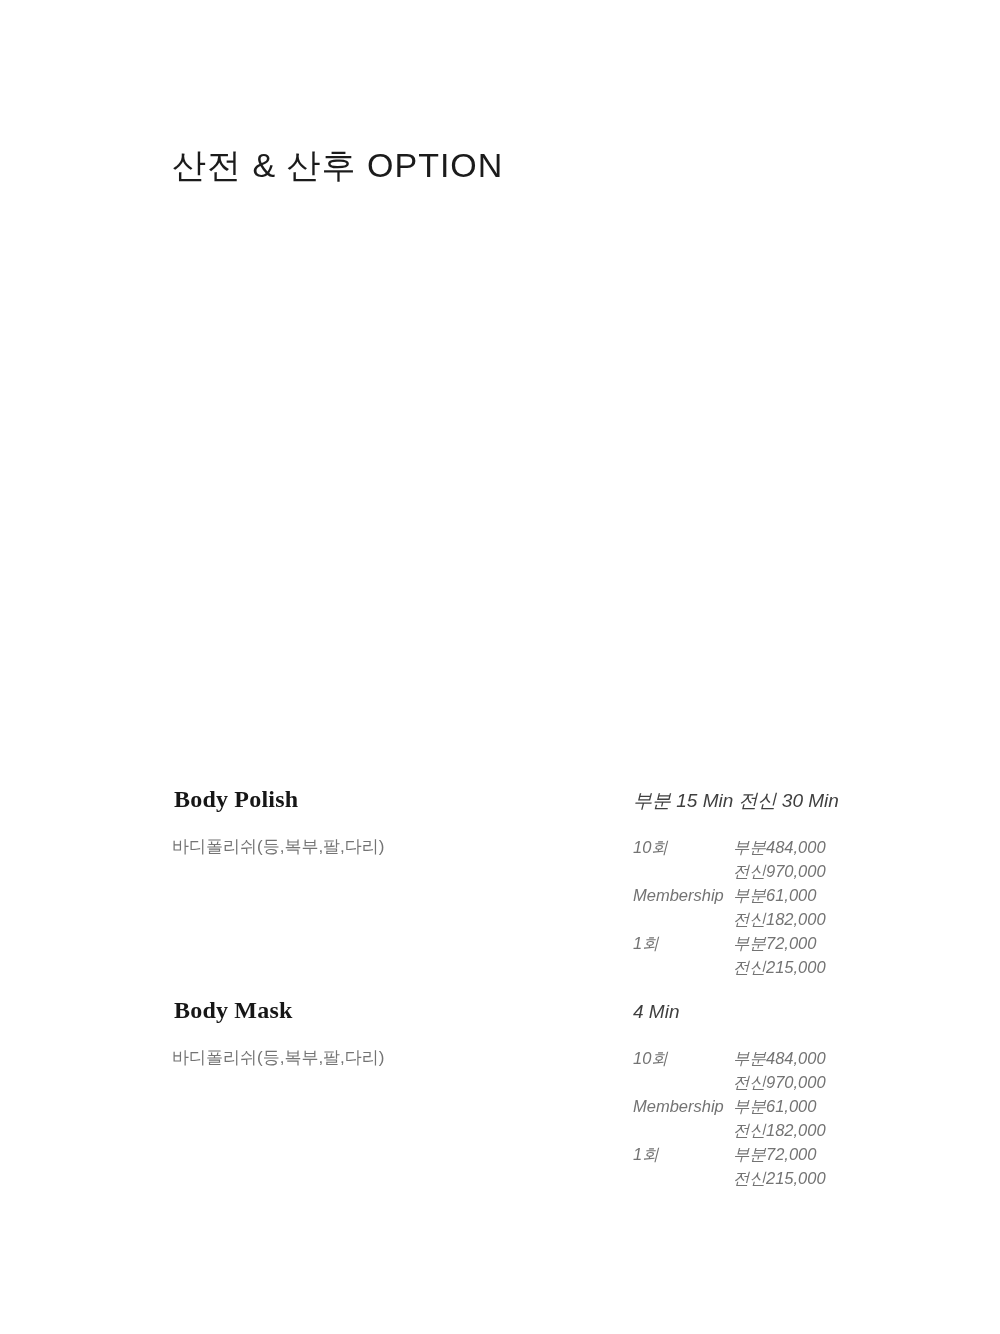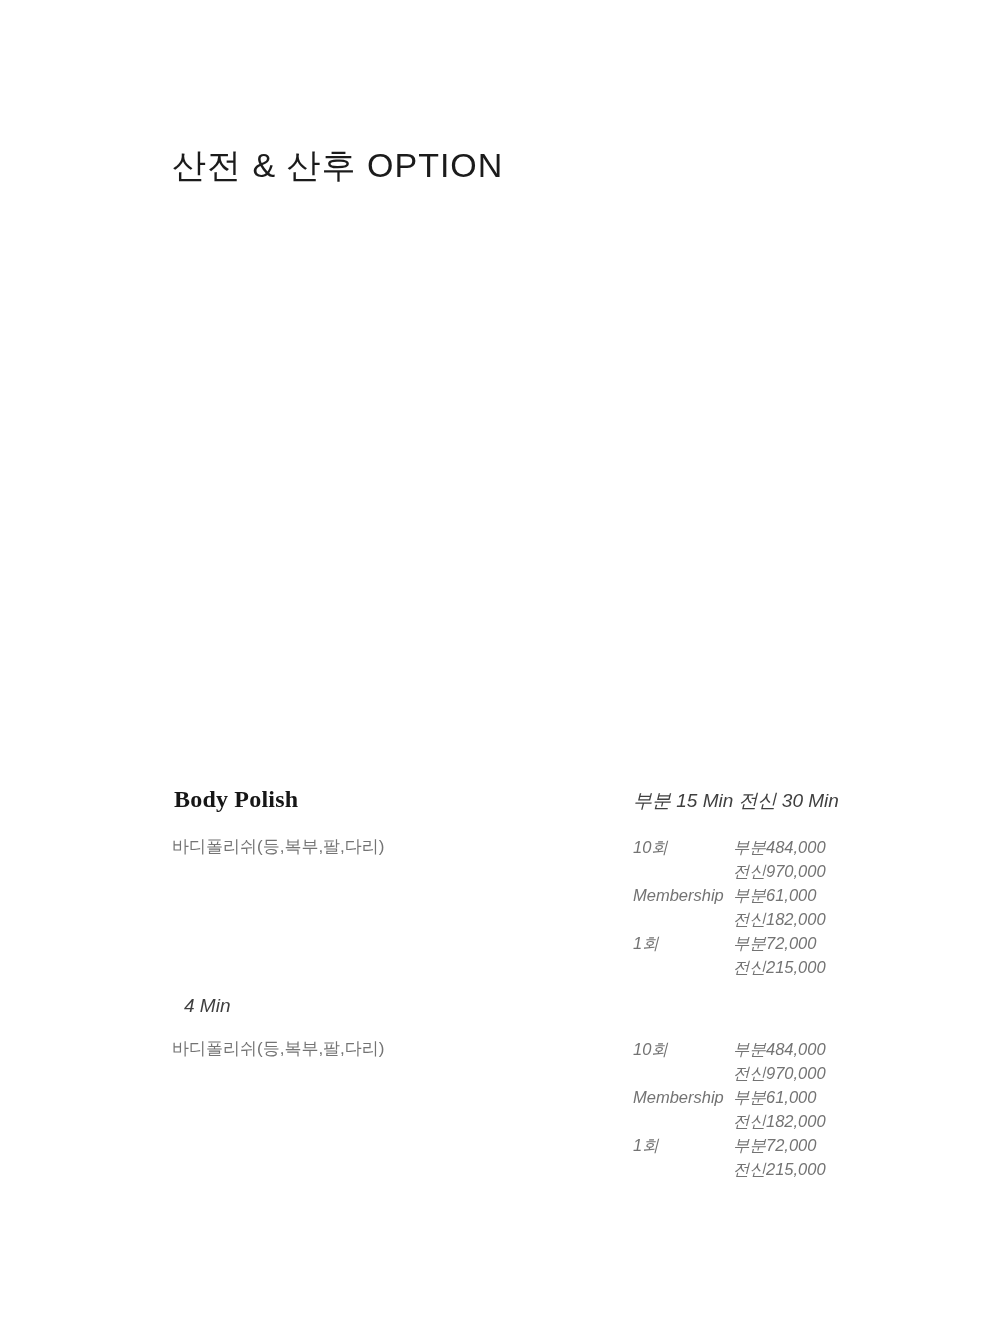--- a/index.html
+++ b/index.html
@@ -133,20 +133,21 @@
           <span class="plan"></span>
           <span class="scope">전신</span>
           <span class="price">215,000</span>
         </div>
       </div>
     </div>
   </section>
 
   <section class="service second">
     <div class="heading-row">
+      <h2 class="service-name">Body Mask</h2>
       <div class="duration">4 Min</div>
     </div>
     <div class="content-row">
       <div class="item-name">바디폴리쉬(등,복부,팔,다리)</div>
       <div class="price-block">
         <div class="price-line">
           <span class="plan">10회</span>
           <span class="scope">부분</span>
           <span class="price">484,000</span>
         </div>

